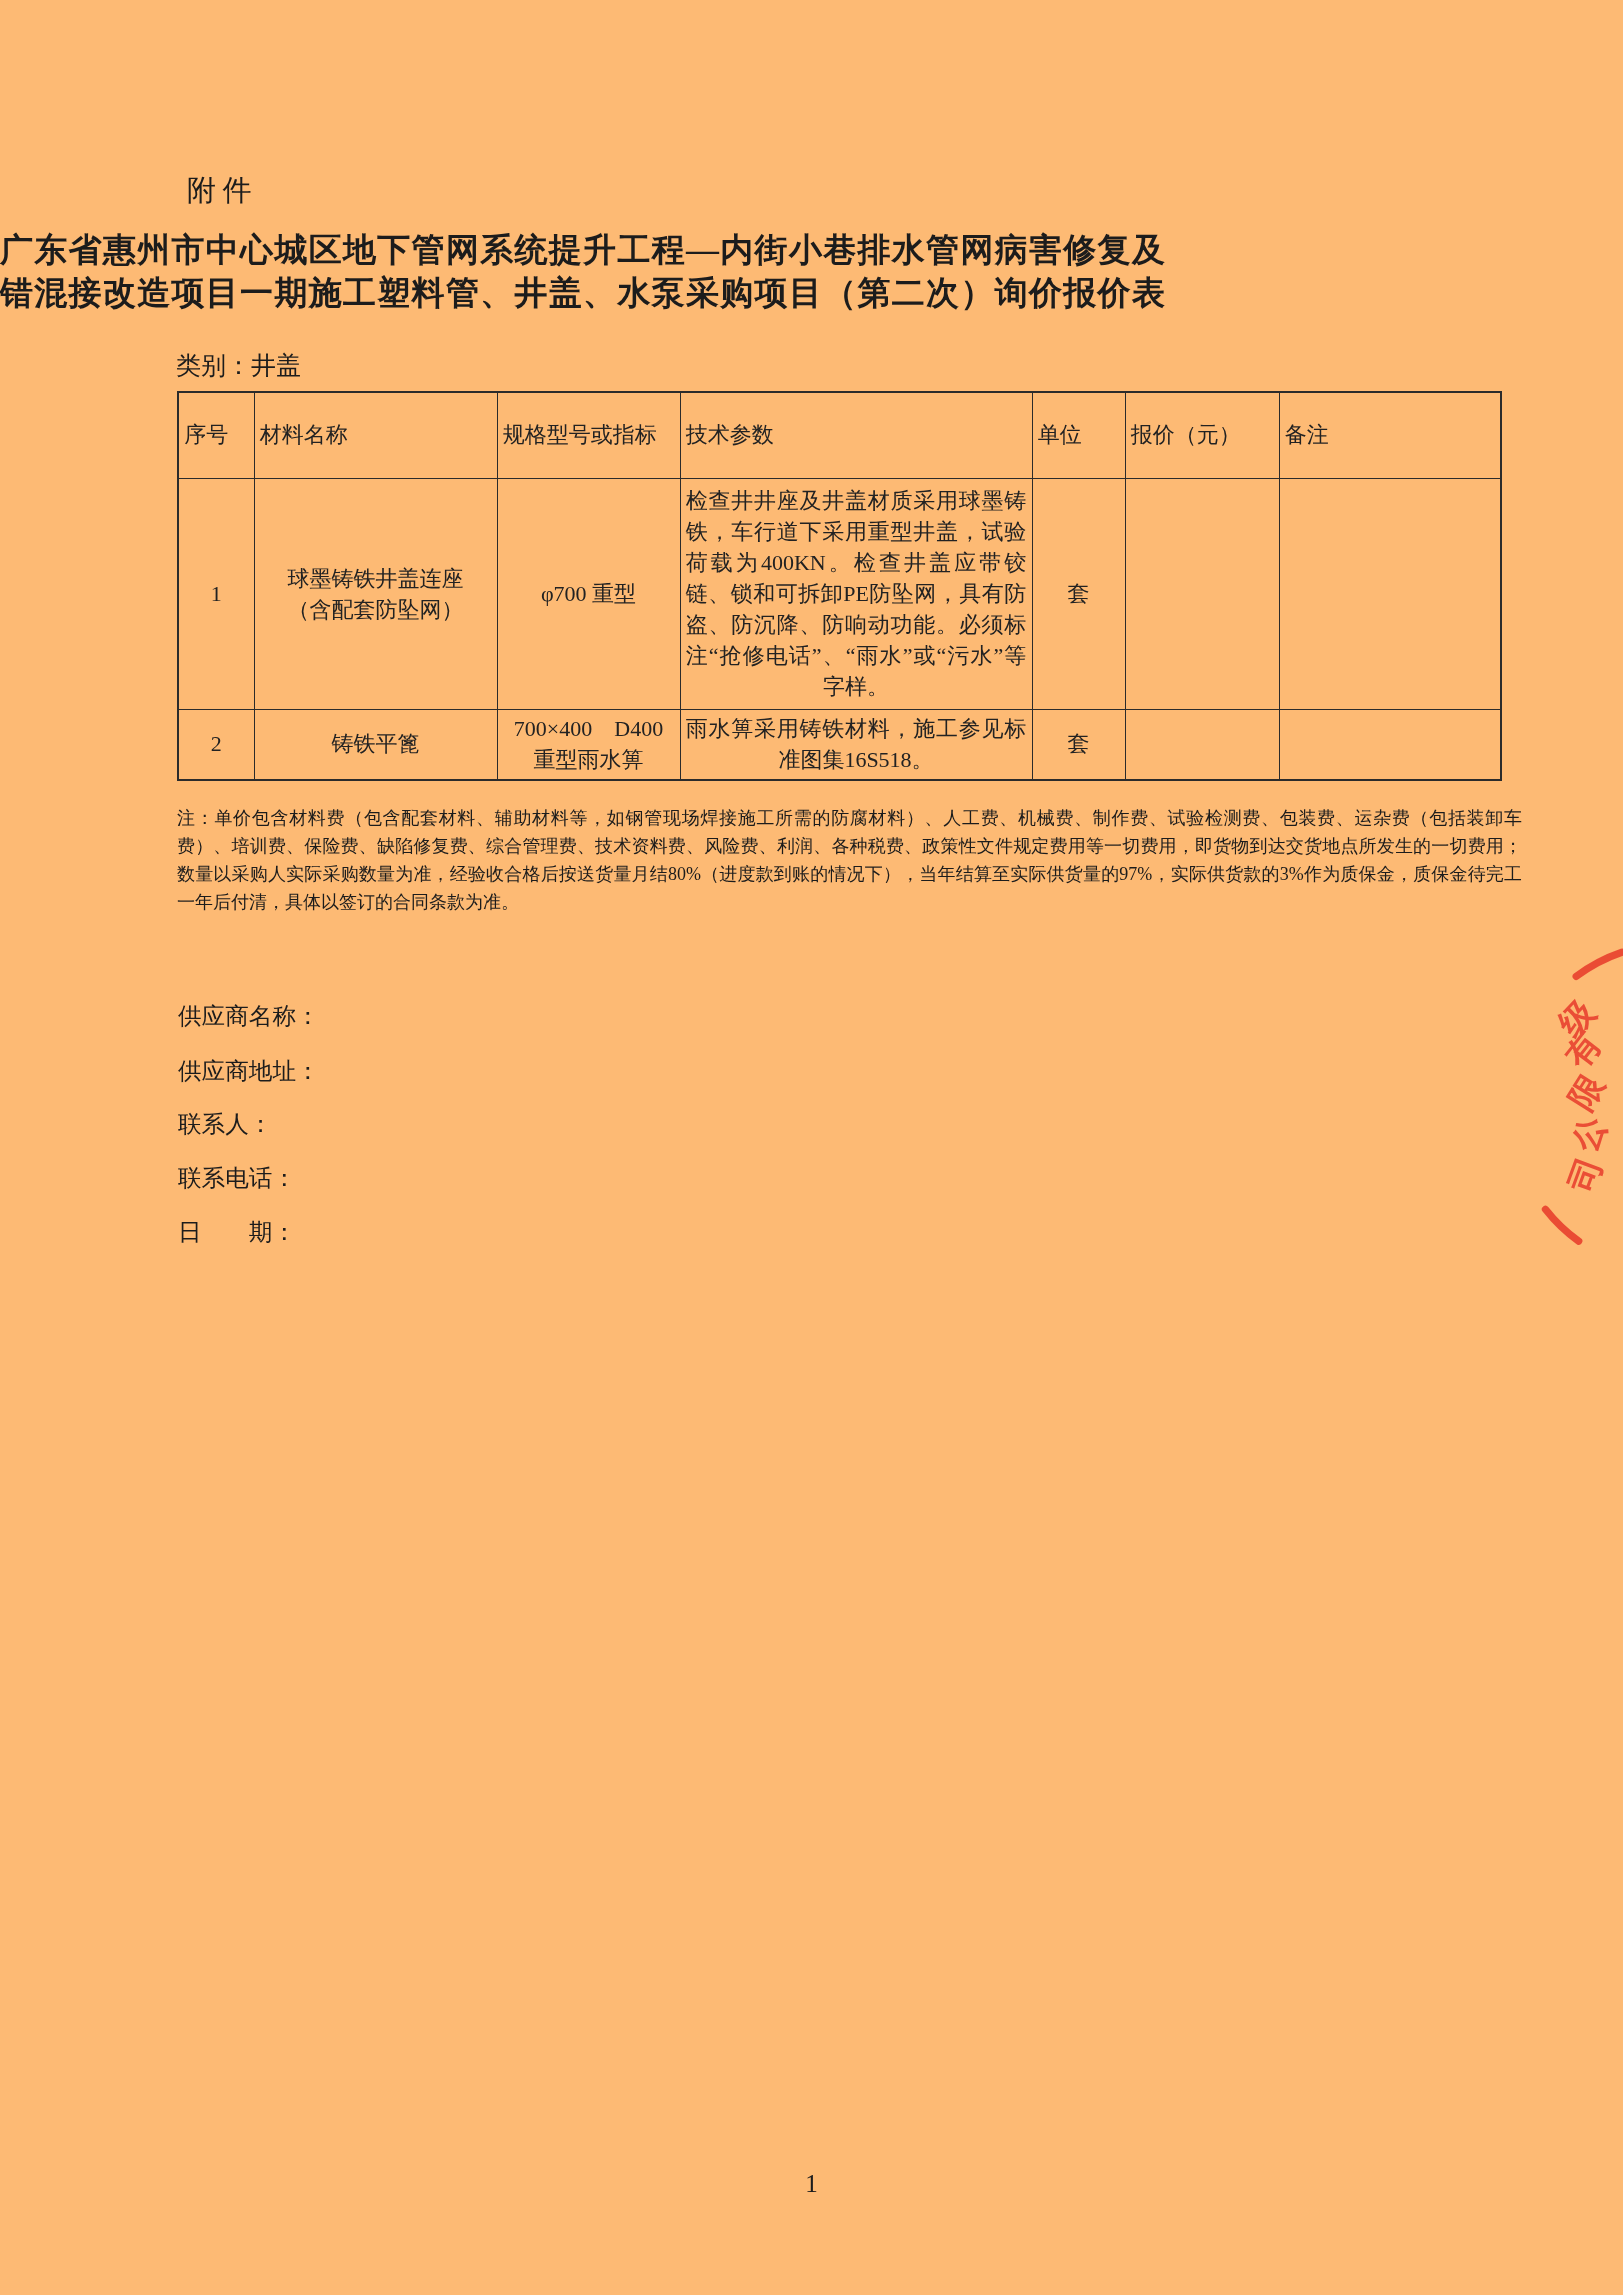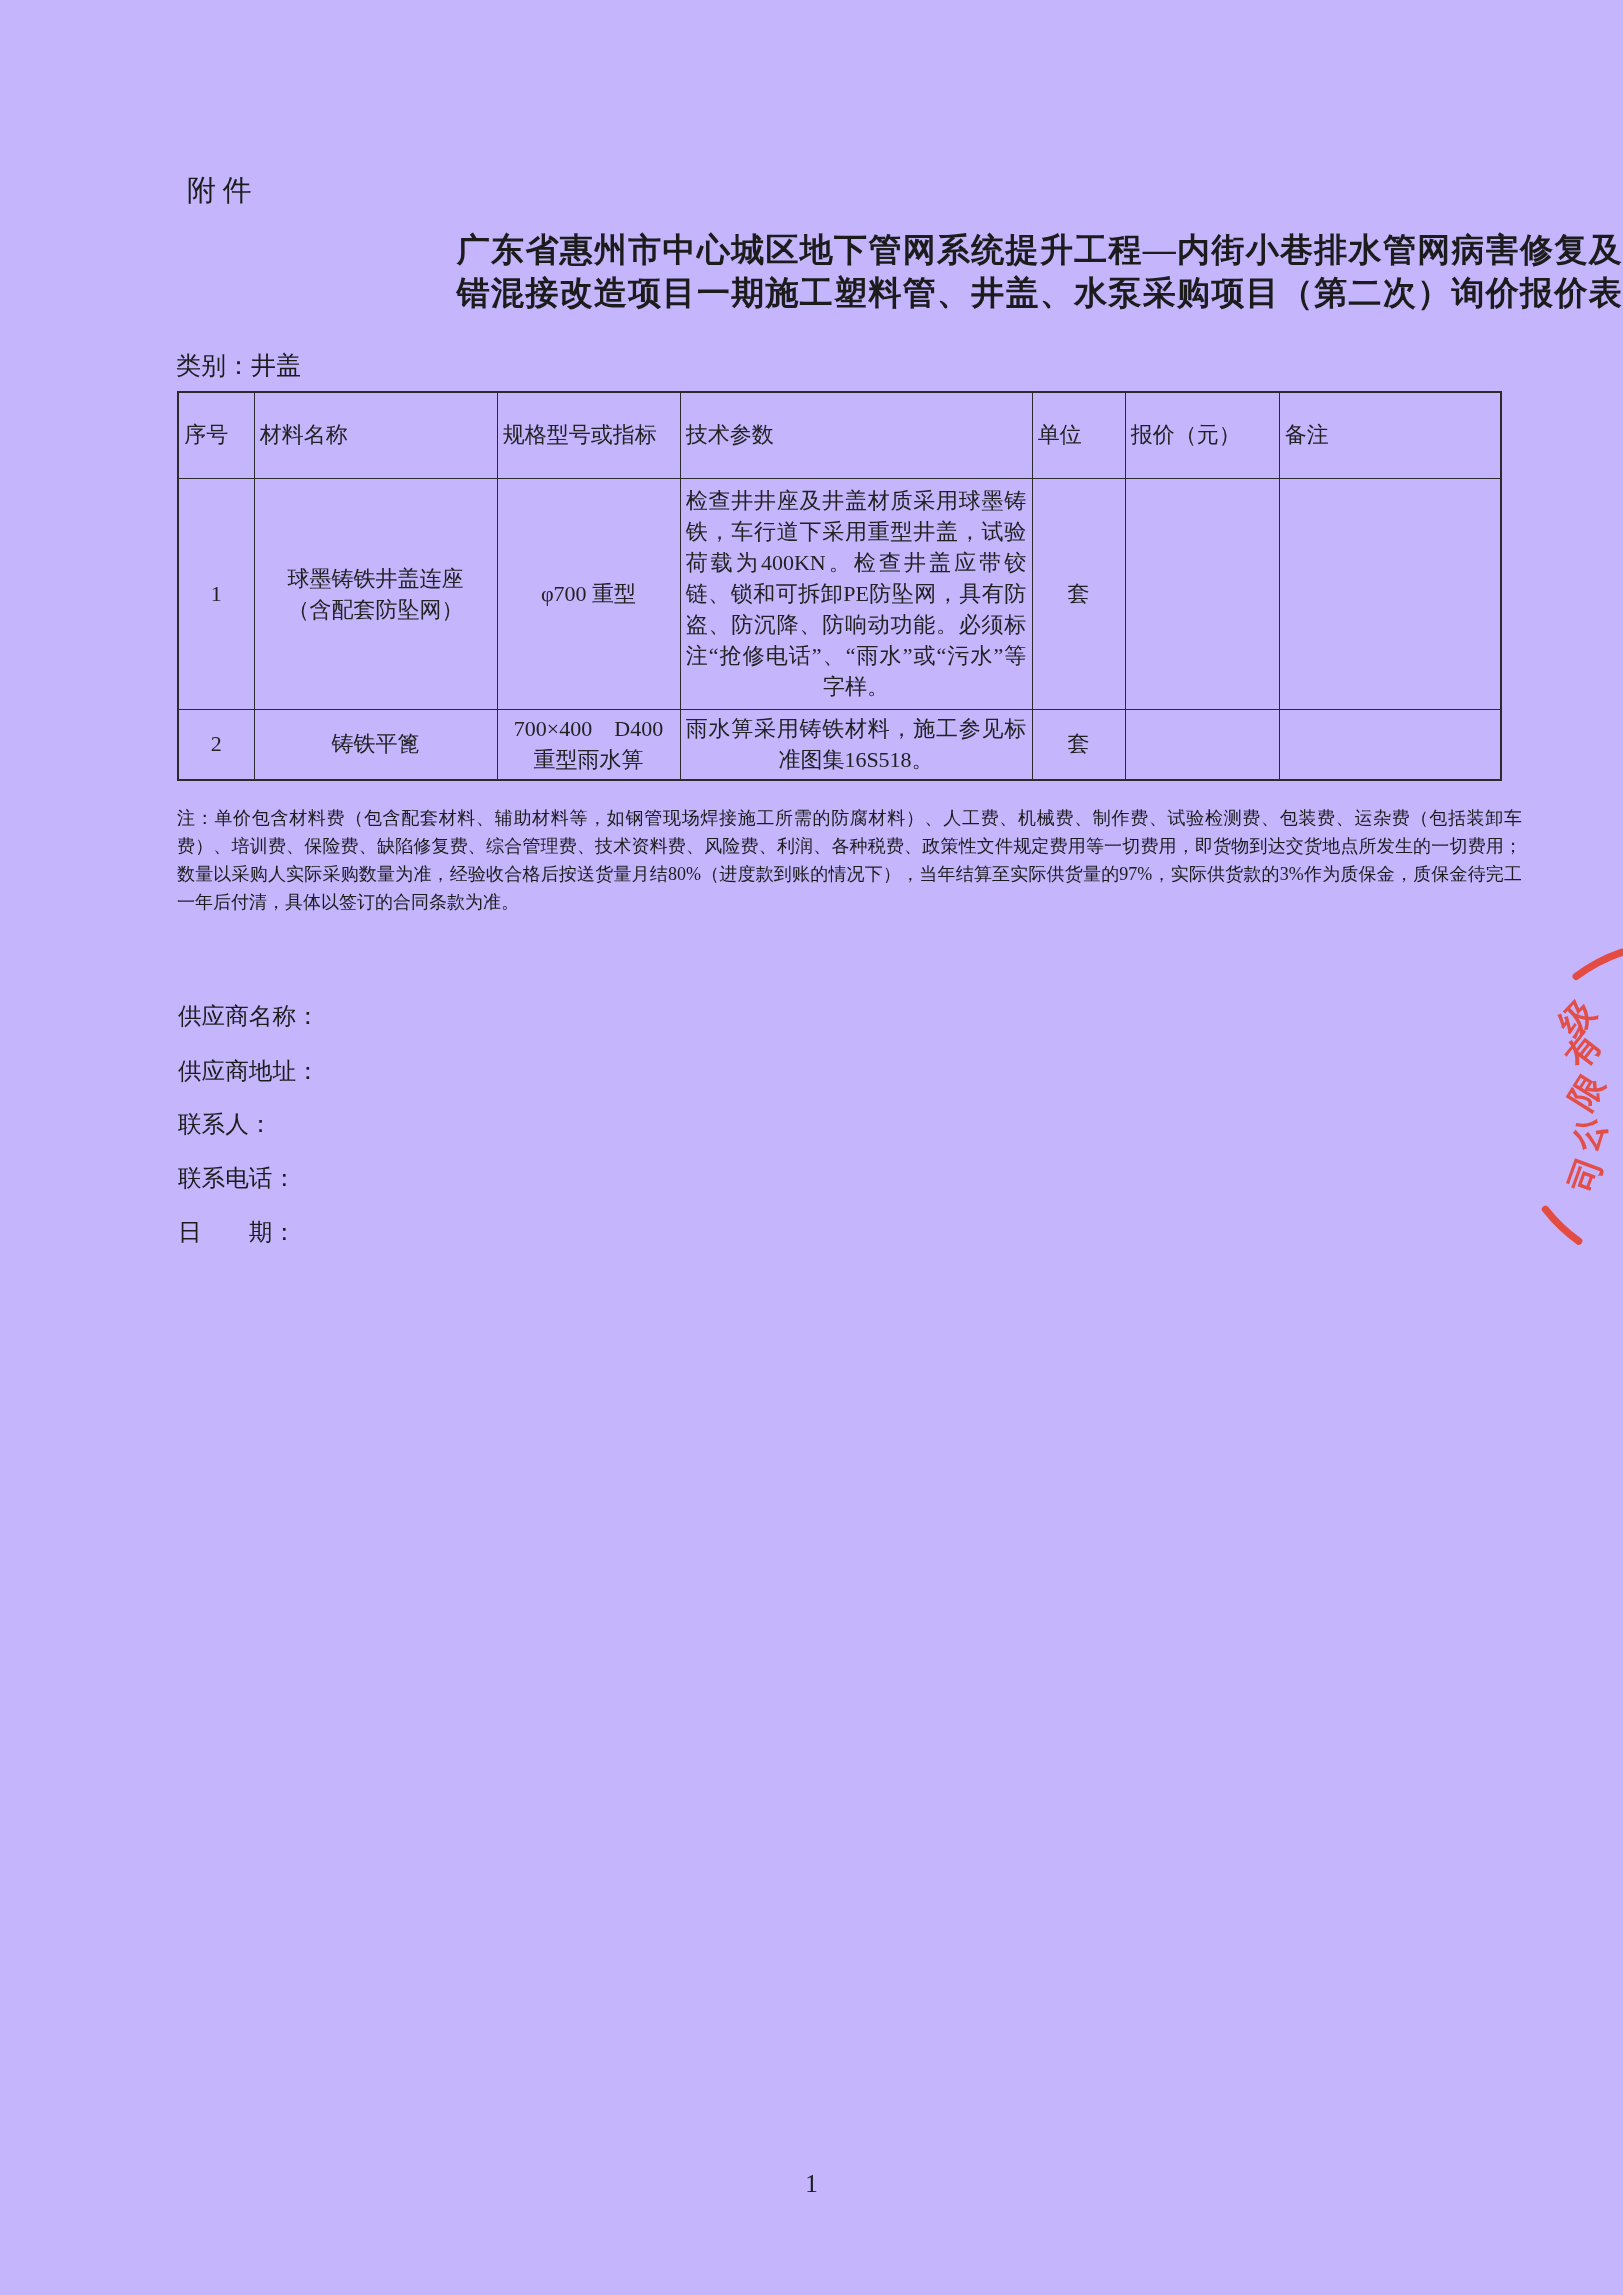--- a/index.html
+++ b/index.html
@@ -1,31 +1,31 @@
 <!DOCTYPE html>
 <html style="font-size:10.5px"><head>
 <meta charset="utf-8">
 <style>
   html,body{margin:0;padding:0;background:#e9eaec;}
   .page{
     position:relative;
     width:1623px;height:2295px;
     margin:0 auto;
-    background:#c4b5fd;
+    background:#fdba74;
     overflow:hidden;
     font-family:"Liberation Serif","DejaVu Serif",serif;
     color:#1c1c1c;
   }
   .attachment{
     position:absolute;left:187px;top:171px;
     font-size:29px;letter-spacing:6.5px;
   }
   .doc-title{
     position:absolute;left:0;top:229px;width:1623px;
-    text-align:right;font-size:33px;font-weight:700;line-height:43px;
+    text-align:left;font-size:33px;font-weight:700;line-height:43px;
     letter-spacing:1.3px;
   }
   .category{
     position:absolute;left:176px;top:349px;
     font-size:25px;
     font-family:Liberation Mono, monospace;
   }
   table.quote{
     position:absolute;left:177px;top:391px;
     width:1323px;table-layout:fixed;

